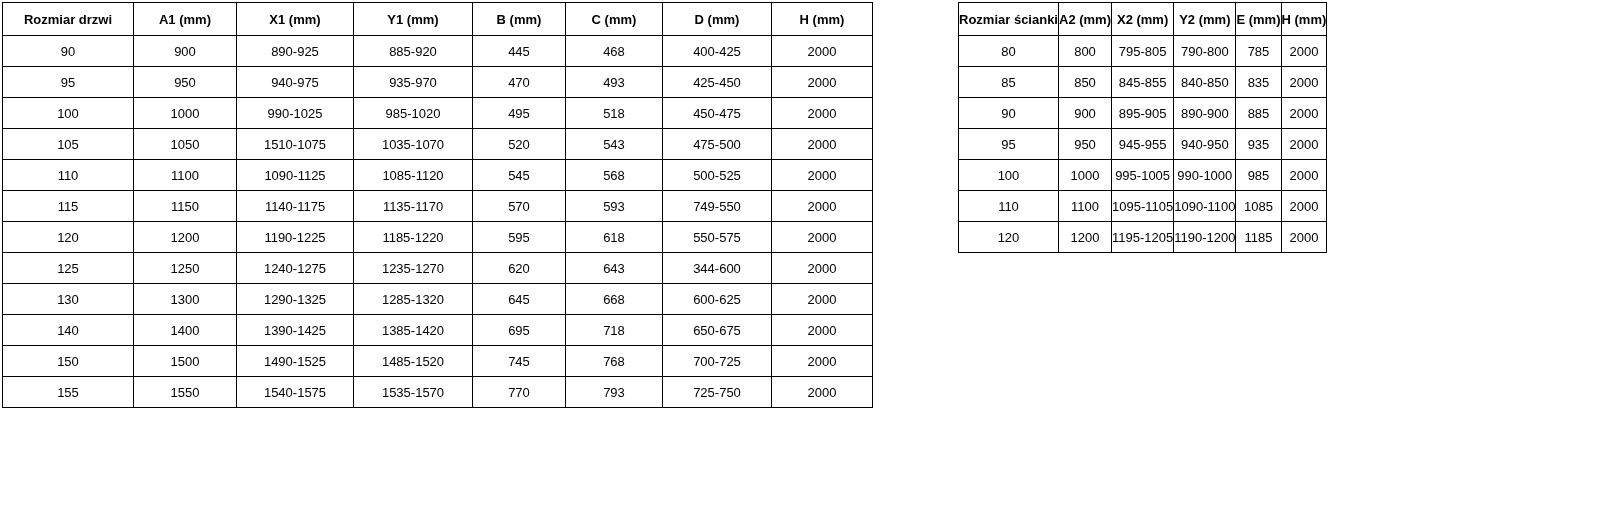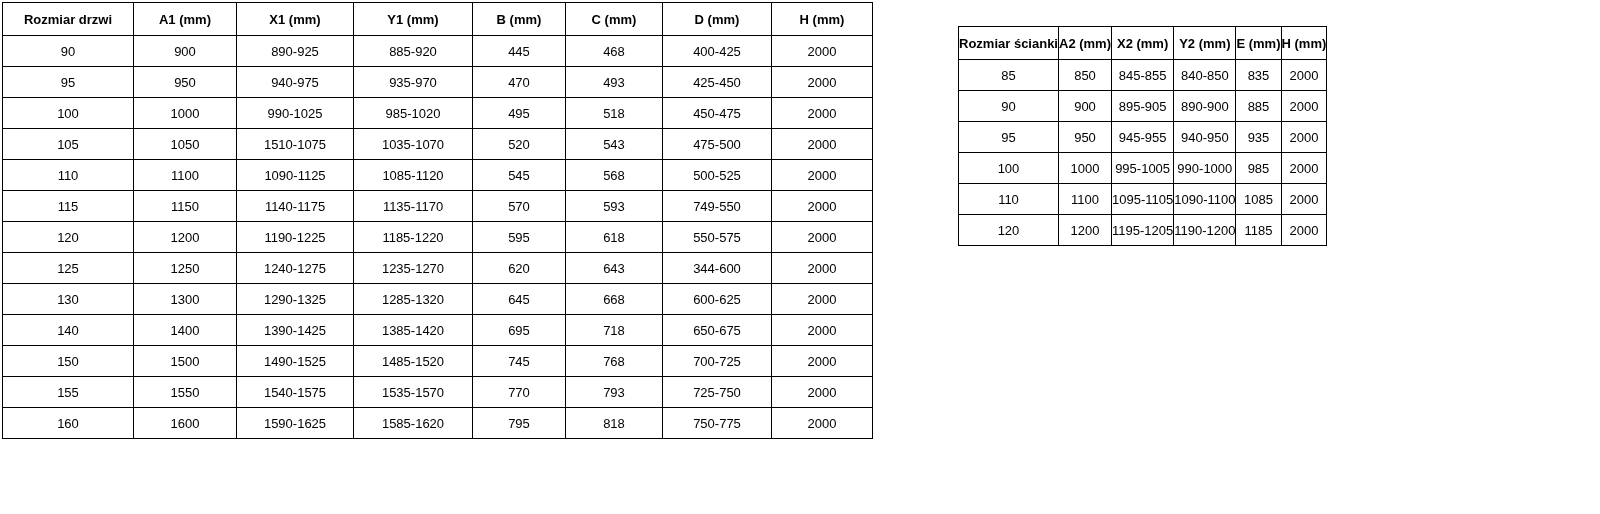--- a/index.html
+++ b/index.html
@@ -17,21 +17,21 @@
   .page {
     position: relative;
     width: 1312px;
     height: 514px;
   }
   .table-wrap {
     position: absolute;
     top: 2px;
   }
   #doors-wrap { left: 2px; }
-  #walls-wrap { left: 958px; margin-top: 24px; }
+  #walls-wrap { left: 958px; }
 
   table.spec {
     border-collapse: collapse;
     table-layout: fixed;
   }
   table.spec td, table.spec th {
     border: 1px solid #000000;
     text-align: center;
     vertical-align: middle;
     font-size: 13px;
@@ -207,30 +207,20 @@
           <tr>
             <td>155</td>
             <td>1550</td>
             <td>1540-1575</td>
             <td>1535-1570</td>
             <td>770</td>
             <td>793</td>
             <td>725-750</td>
             <td>2000</td>
           </tr>
-          <tr>
-            <td>160</td>
-            <td>1600</td>
-            <td>1590-1625</td>
-            <td>1585-1620</td>
-            <td>795</td>
-            <td>818</td>
-            <td>750-775</td>
-            <td>2000</td>
-          </tr>
         </tbody>
     </table>
   </div>
 
   <div class="table-wrap" id="walls-wrap">
     <table class="spec" id="walls-table">
       <colgroup>
         <col class="w0">
           <col class="w1">
           <col class="w2">
@@ -243,20 +233,28 @@
             <th>Rozmiar ścianki</th>
             <th>A2 (mm)</th>
             <th>X2 (mm)</th>
             <th>Y2 (mm)</th>
             <th>E (mm)</th>
             <th>H (mm)</th>
           </tr>
       </thead>
       <tbody id="walls-body">
           <tr>
+            <td>80</td>
+            <td>800</td>
+            <td>795-805</td>
+            <td>790-800</td>
+            <td>785</td>
+            <td>2000</td>
+          </tr>
+          <tr>
             <td>85</td>
             <td>850</td>
             <td>845-855</td>
             <td>840-850</td>
             <td>835</td>
             <td>2000</td>
           </tr>
           <tr>
             <td>90</td>
             <td>900</td>

